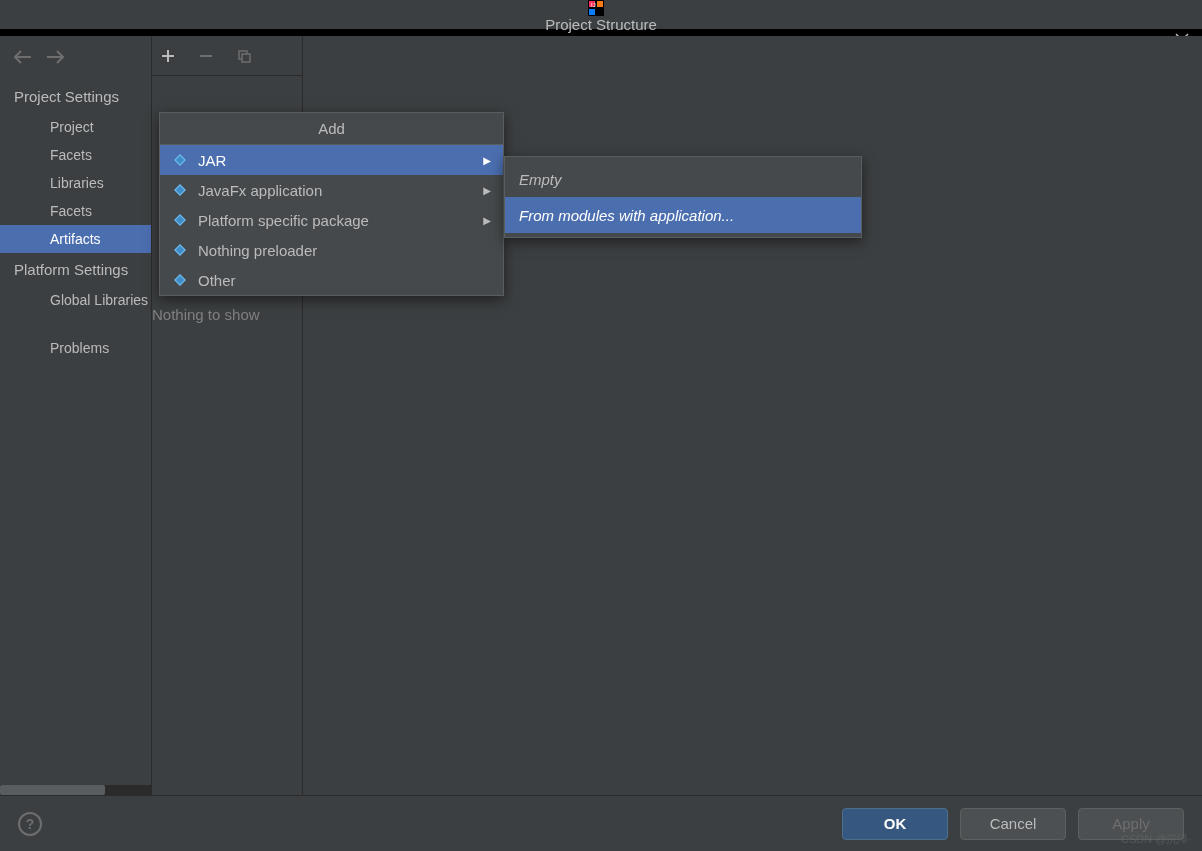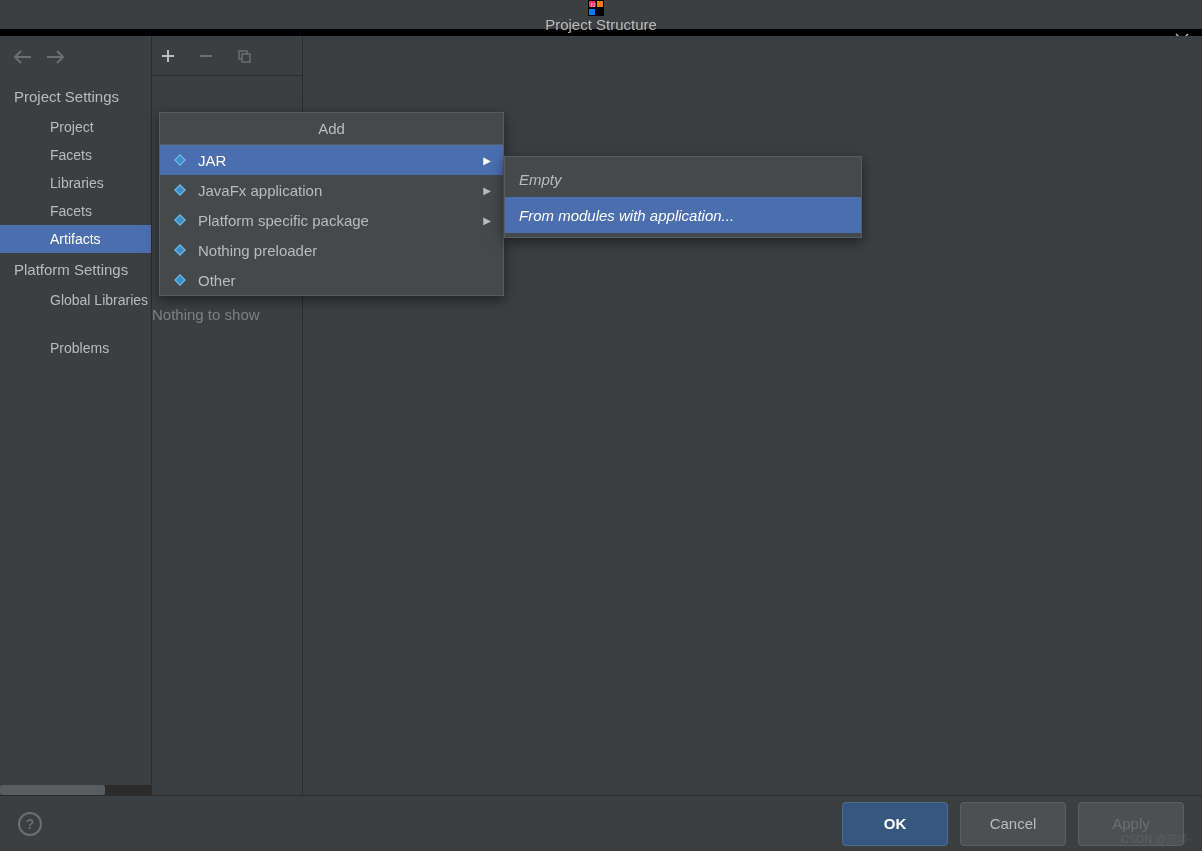--- a/index.html
+++ b/index.html
@@ -224,21 +224,21 @@
       cursor: pointer;
       font-weight: bold;
     }
     .footer-buttons {
       margin-left: auto;
       display: flex;
       gap: 12px;
     }
     .btn {
       min-width: 106px;
-      height: 44px;
+      height: 32px;
       border: 1px solid #5e6060;
       background: #4c5052;
       color: #bbbbbb;
       border-radius: 4px;
       cursor: pointer;
       font-size: 15px;
       display: flex;
       align-items: center;
       justify-content: center;
     }

